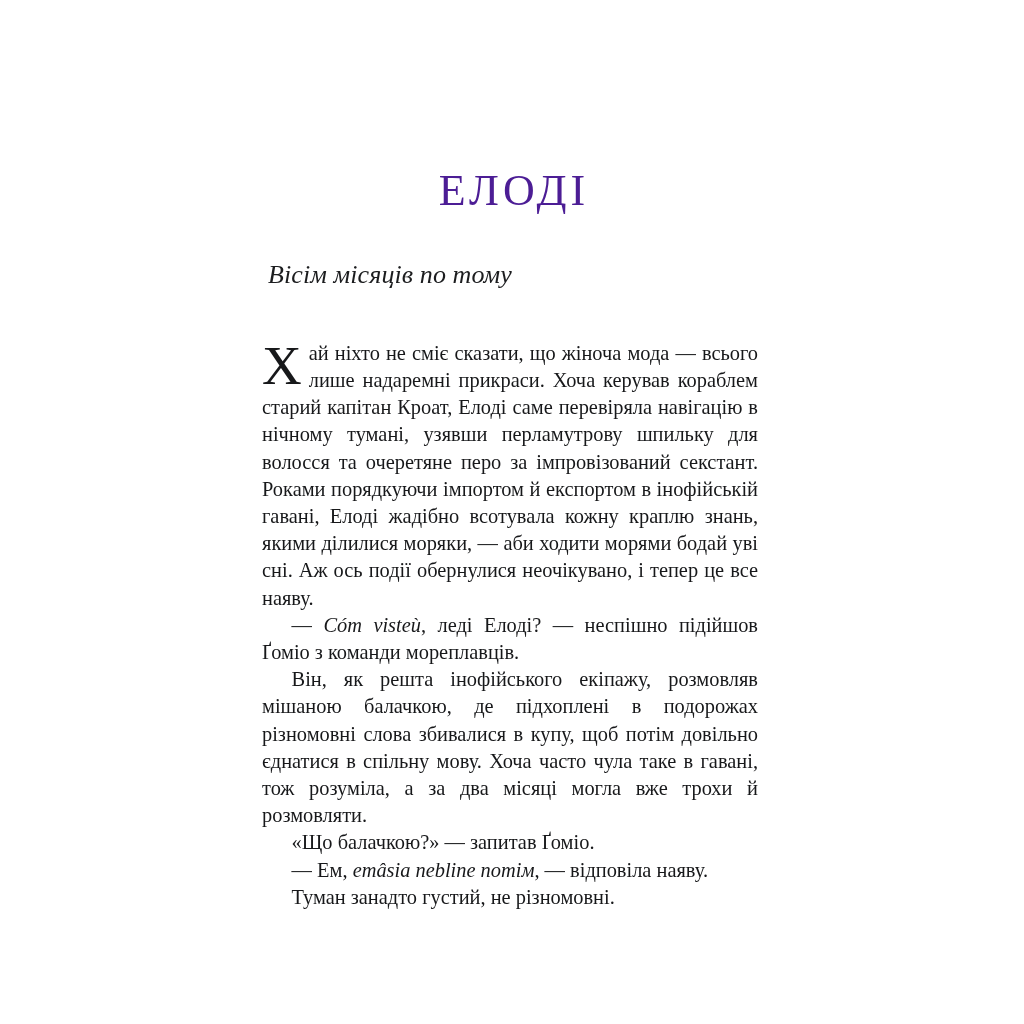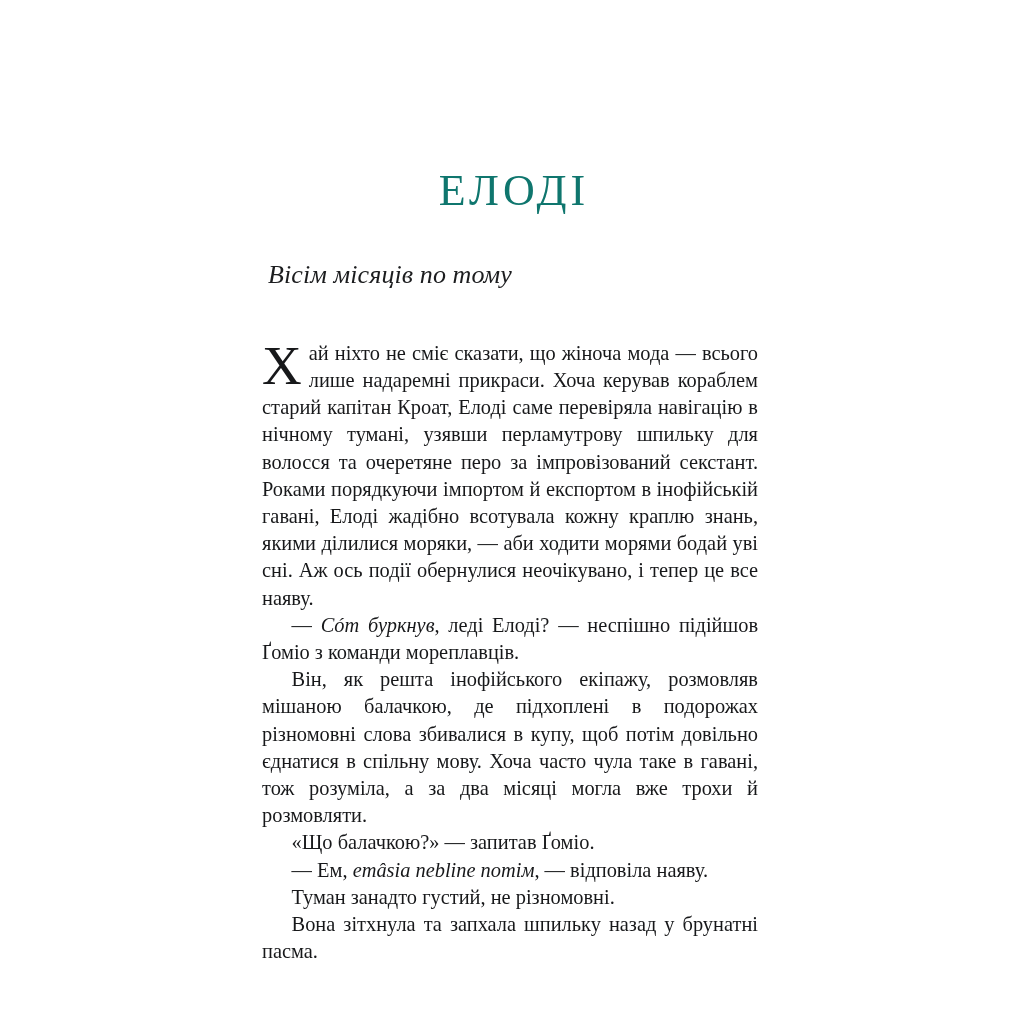--- a/index.html
+++ b/index.html
@@ -24,21 +24,21 @@
     position: absolute;
     left: 0;
     right: 0;
     top: 140px;
     text-align: center;
     font-size: 44px;
     line-height: 1;
     font-weight: 400;
     letter-spacing: 4px;
     text-indent: 4px;
-    color: #0f766e;
+    color: #4c1d95;
   }
 
   
   .text-column {
     position: absolute;
     left: 262px;
     top: 258px;
     width: 496px;
   }
 
@@ -90,28 +90,27 @@
   <h1 class="chapter-title">ЕЛОДІ</h1>
 
   <div class="text-column">
 
     <p class="epigraph">Вісім місяців по тому</p>
 
     <div class="body-text">
 
       <p class="first"><span class="dropcap">Х</span><span>ай ніхто не сміє сказати, що жіноча мода — всього лише надаремні прикраси. Хоча керував кораблем старий капітан Кроат, Елоді саме перевіряла навігацію в нічному тумані, узявши перламутрову шпильку для волосся та очеретяне перо за імпровізований секстант. Роками порядкуючи імпортом й експортом в інофійській гавані, Елоді жадібно всотувала кожну краплю знань, якими ділилися моряки, — аби ходити морями бодай уві сні. Аж ось події обернулися неочікувано, і тепер це все наяву.</span></p>
 
-      <p><span>— </span><span class="it">Cóm буркнув</span><span>, леді Елоді? — неспішно підійшов Ґоміо з команди мореплавців.</span></p>
+      <p><span>— </span><span class="it">Cóm visteù</span><span>, леді Елоді? — неспішно підійшов Ґоміо з команди мореплавців.</span></p>
 
       <p><span>Він, як решта інофійського екіпажу, розмовляв мішаною балачкою, де підхоплені в подорожах різномовні слова збивалися в купу, щоб потім довільно єднатися в спільну мову. Хоча часто чула таке в гавані, тож розуміла, а за два місяці могла вже трохи й розмовляти.</span></p>
 
       <p><span>«Що балачкою?» — запитав Ґоміо.</span></p>
 
       <p><span>— Ем, </span><span class="it">emâsia nebline потім</span><span>, — відповіла наяву.</span></p>
 
       <p><span>Туман занадто густий, не різномовні.</span></p>
 
-      <p><span>Вона зітхнула та запхала шпильку назад у брунатні пасма.</span></p>
 
 
     </div>
   </div>
 </div>
 
 </body></html>

